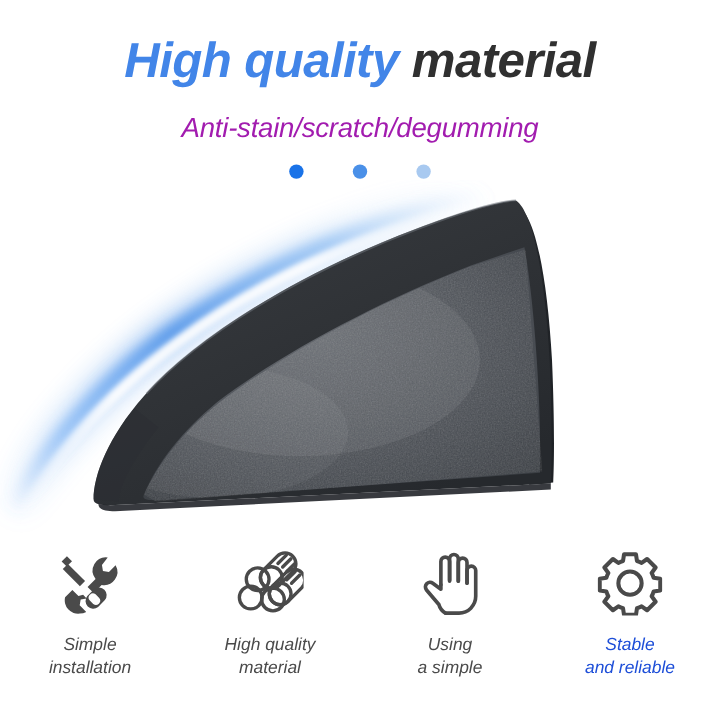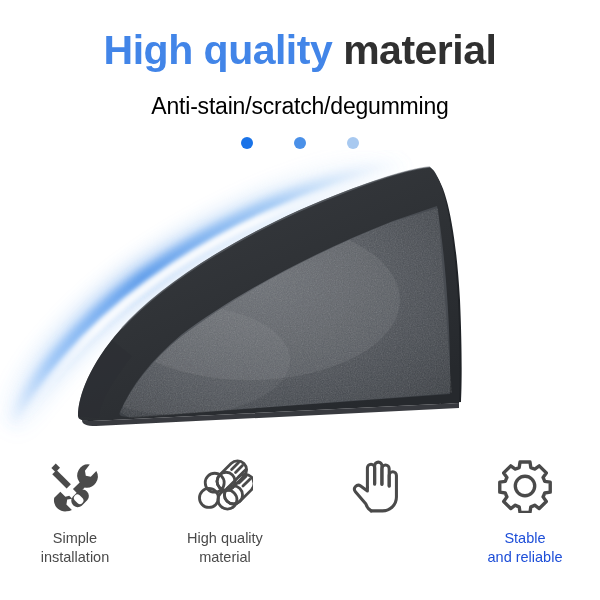--- a/index.html
+++ b/index.html
@@ -10,20 +10,21 @@
   }
   body {
     font-family: "Liberation Sans", sans-serif;
   }
   .banner {
     position: relative;
     width: 600px;
     height: 600px;
     background: #ffffff;
     overflow: hidden;
+    font-style: italic;
   }
 
   
   .headline {
     position: absolute;
     top: 30px;
     left: 0;
     width: 600px;
     text-align: center;
     font-size: 41px;
@@ -35,21 +36,21 @@
   .headline .hl-blue { color: #4285e8; }
   .headline .hl-dark { color: #303030; }
 
   .subtitle {
     position: absolute;
     top: 93px;
     left: 0;
     width: 600px;
     text-align: center;
     font-size: 23px;
-    color: #000000;
+    color: #a21caf;
     letter-spacing: -0.2px;
     white-space: nowrap;
   }
 
   
   .dots {
     position: absolute;
     top: 137px;
     left: 0;
     width: 600px;
@@ -328,20 +329,22 @@
             <path d="M28.6 29.0 L28.6 8.0 a4.3 4.3 0 0 1 8.6 0 L37.2 30.0"></path>
             <path d="M37.2 30.0 L37.2 11.5 a4.3 4.3 0 0 1 8.6 0 L45.8 32.0"></path>
             <path d="M45.8 32.0 L45.8 19.5 a4.3 4.3 0 0 1 8.6 0 L54.4 45.0
                      a16.5 16.5 0 0 1 -16.5 16.5 L24.5 61.5"></path>
 
             <path d="M20.0 33.5 L20.0 38.0 L12.0 32.0 a4.6 4.6 0 0 0 -6.2 6.7
                      L18.0 53.0 a14 14 0 0 0 6.5 8.5"></path>
           </g>
         </svg>
       </div>
+      <div class="feature-label" style="color: rgb(74, 74, 74);">Using
+a simple</div>
     </div>
 
     <div class="feature">
       <div class="feature-icon">
         <svg width="54" height="54" viewBox="0 0 64 64" xmlns="http://www.w3.org/2000/svg">
           <g fill="none" stroke="#4a4a4a" stroke-width="4" stroke-linejoin="round" stroke-linecap="round">
             <path d="M26.1 3.5 h11.8 l1.0 6.6 a22.5 22.5 0 0 1 4.6 1.9 l5.4 -3.9 l8.4 8.4 l-3.9 5.4
                      a22.5 22.5 0 0 1 1.9 4.6 l6.6 1.0 v11.8 l-6.6 1.0 a22.5 22.5 0 0 1 -1.9 4.6
                      l3.9 5.4 l-8.4 8.4 l-5.4 -3.9 a22.5 22.5 0 0 1 -4.6 1.9 l-1.0 6.6 h-11.8
                      l-1.0 -6.6 a22.5 22.5 0 0 1 -4.6 -1.9 l-5.4 3.9 l-8.4 -8.4 l3.9 -5.4

